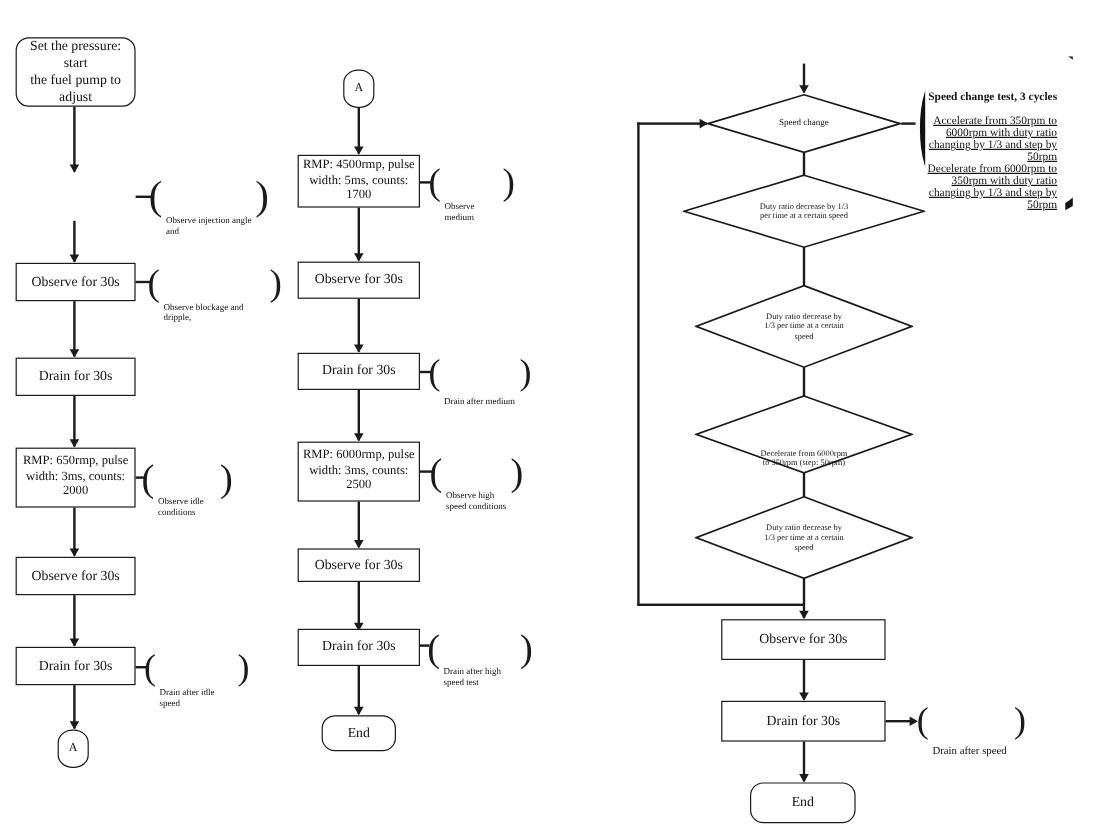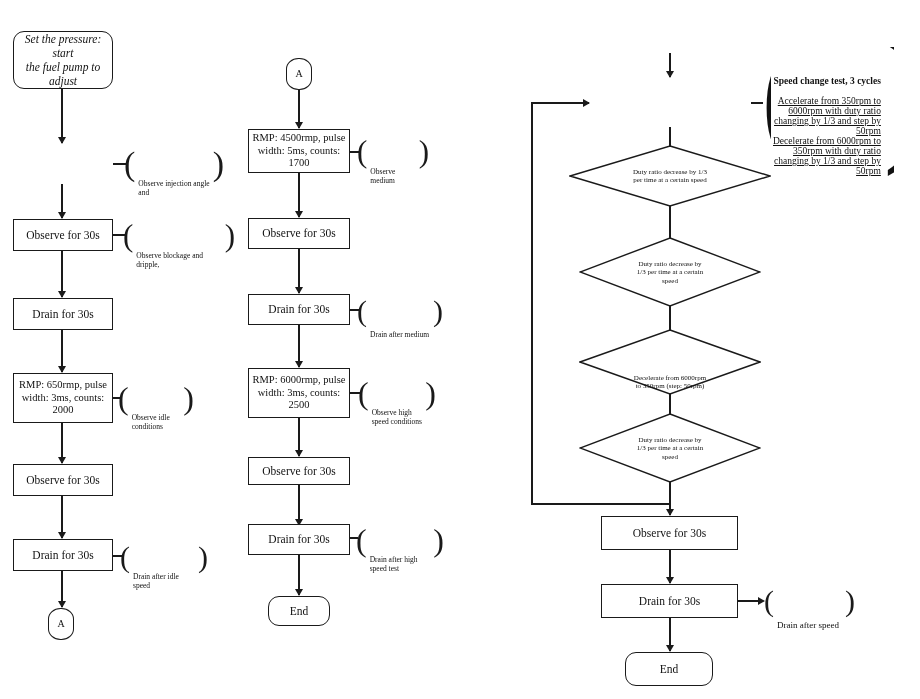--- a/index.html
+++ b/index.html
@@ -122,21 +122,21 @@
     white-space: pre-line;
     padding: 0 2px;
     align-self: center;
   }
 </style>
 </head>
 <body>
 
 <div id="canvas">
 
-  <div class="node terminal" style="left:13px; top:31px; width:100px; height:58px; font-size:11.5px; padding:0 5px;font-style:italic;">Set the pressure:   start
+  <div class="node terminal" style="left:13px; top:31px; width:100px; height:58px; font-size:11.5px; padding:0 5px;">Set the pressure:   start
 the fuel pump to adjust</div>
   <div class="ln lnv" style="left:61px; top:89px; height:54px;"></div>
   <div class="arrow-down" style="left:57.5px; top:137px;"></div>
 
   <div class="ln lnh" style="left:113px; top:163px; width:13px;"></div>
   <div class="annot" style="left:124px; top:146px; width:100px; height:36px; font-size:7.5px;">
     <span class="brace" style="font-size:34px; line-height:0;">(</span>
     <span class="atext">Observe injection angle and</span>
     <span class="brace" style="font-size:34px; line-height:0;">)</span>
   </div>
@@ -241,20 +241,26 @@
     <span class="brace" style="font-size:32px; line-height:0;">)</span>
   </div>
   <div class="ln lnv" style="left:298px; top:555px; height:40px;"></div>
   <div class="arrow-down" style="left:294.5px; top:589px;"></div>
 
   <div class="node terminal" style="left:268px; top:596px; width:62px; height:30px; font-size:11.5px;">End</div>
 
   <div class="ln lnv" style="left:669px; top:53px; height:24px;"></div>
   <div class="arrow-down" style="left:665.5px; top:71px;"></div>
 
+  <div class="decision" style="left:589px; top:78px; width:162px; height:50px;">
+    <svg class="dshape" viewBox="0 0 162 50" preserveAspectRatio="none">
+      <polygon points="81,1 161,25 81,49 1,25" fill="#ffffff" stroke="#1a1a1a" stroke-width="1.4"></polygon>
+    </svg>
+    <div class="dlabel" style="font-size:7.5px;">Speed change</div>
+  </div>
   <div class="ln lnv" style="left:669px; top:127px; height:30px;"></div>
   <div class="arrow-down" style="left:665.5px; top:151px;"></div>
 
   <div class="decision" style="left:569px; top:145px; width:202px; height:62px;">
     <svg class="dshape" viewBox="0 0 202 62" preserveAspectRatio="none">
       <polygon points="101,1 201,31 101,61 1,31" fill="#ffffff" stroke="#1a1a1a" stroke-width="1.4"></polygon>
     </svg>
     <div class="dlabel" style="font-size:7px;">Duty ratio decrease by 1/3
 per time at a certain speed</div>
   </div>

